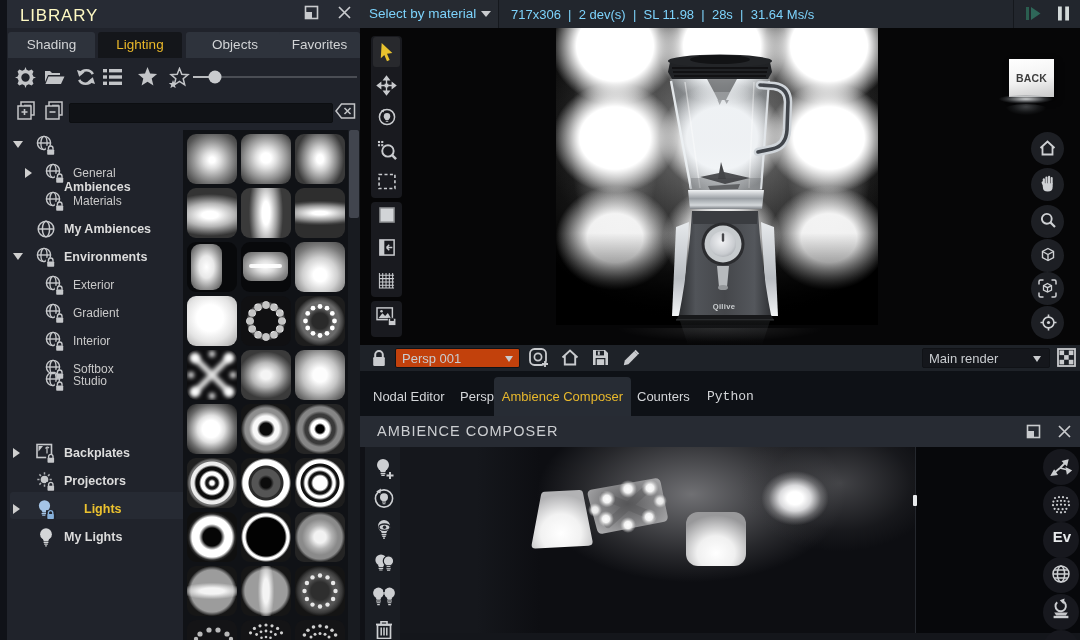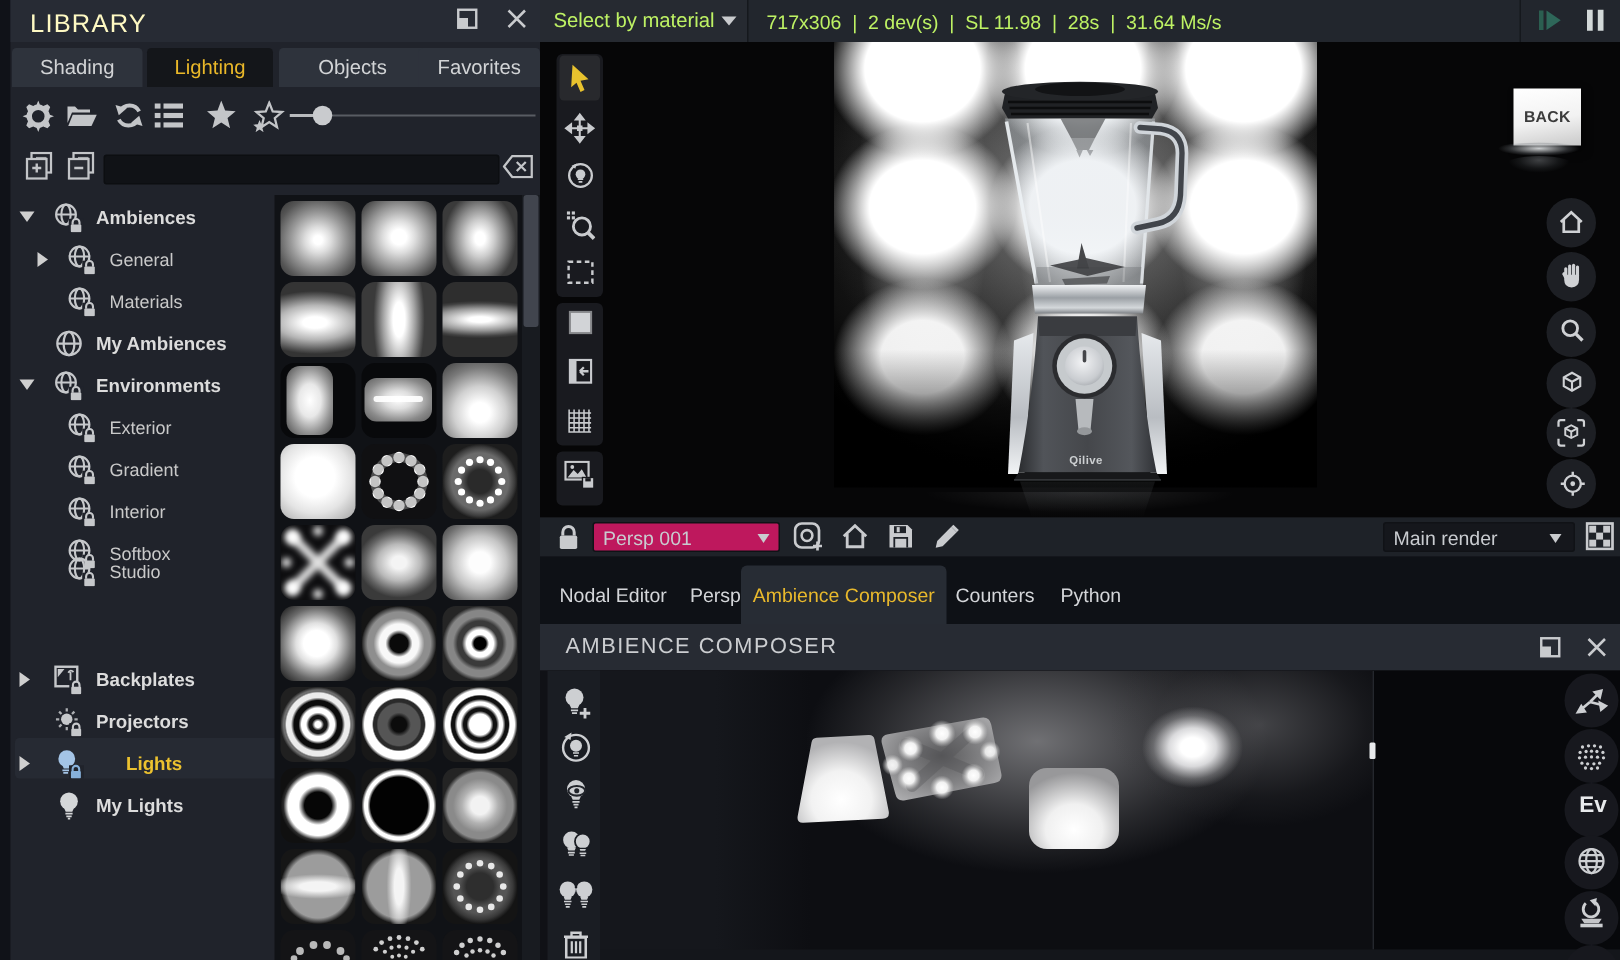--- a/index.html
+++ b/index.html
@@ -32,21 +32,21 @@
 .ic { position:absolute; top:3px; }
 
 
 #thumbs { left:176px; top:130px; width:172px; height:510px; background:#101216; }
 .cell svg { position:absolute; left:0; top:0; }
 .cell { position:absolute; width:50px; height:50px; border-radius:9px; background:#0c0d10; overflow:hidden; }
 #libscroll { left:341px; top:130px; width:12px; height:510px; background:#181b20; }
 #libthumb { position:absolute; left:1px; top:0px; width:10px; height:88px; background:#41454e; border-radius:2px; }
 
 
-#topbar { left:360px; top:0; width:720px; height:28px; background:#22262d; color:#bef264; font-size:13.5px; }
+#topbar { left:360px; top:0; width:720px; height:28px; background:#22262d; color:#7dd3fc; font-size:13.5px; }
 #viewport { left:360px; top:28px; width:720px; height:317px; background:#060607; overflow:hidden; }
 
 
 .vtool { position:absolute; left:11px; width:31px; background:#191a1f; border-radius:4px; }
 .vbtn { position:absolute; left:13px; width:27px; height:30px; }
 
 
 .rcirc { position:absolute; width:33px; height:33px; border-radius:50%; background:#1d1f24; }
 #wall { background:
   radial-gradient(70px 64px at 59px 18px, #fff 0 55%, rgba(255,255,255,0) 92%),
@@ -60,21 +60,21 @@
   radial-gradient(66px 58px at 273px 210px, rgba(252,252,252,0.95) 0 42%, rgba(255,255,255,0) 90%),
   radial-gradient(52px 150px at 59px 110px, rgba(255,255,255,0.5), rgba(255,255,255,0) 85%),
   radial-gradient(52px 150px at 166px 110px, rgba(255,255,255,0.5), rgba(255,255,255,0) 85%),
   radial-gradient(52px 150px at 273px 110px, rgba(255,255,255,0.5), rgba(255,255,255,0) 85%),
   radial-gradient(210px 180px at 166px 100px, rgba(255,255,255,0.4), rgba(150,150,150,0.15) 60%, rgba(0,0,0,0) 85%),
   radial-gradient(68% 62% at 50% 38%, #343434, #101010 80%, #000 100%);
 }
 
 
 #perspbar { left:360px; top:345px; width:720px; height:26px; background:#1e2228; }
-#perspdd { position:absolute; left:35px; top:3px; width:125px; height:20px; background:#be185d; border:1px solid #101216; border-radius:2px; color:#c9ccd0; font-size:13px; }
+#perspdd { position:absolute; left:35px; top:3px; width:125px; height:20px; background:#c2410c; border:1px solid #101216; border-radius:2px; color:#c9ccd0; font-size:13px; }
 #mainrender { position:absolute; left:562px; top:3px; width:128px; height:20px; background:#15171c; border:1px solid #101216; border-radius:2px; color:#c9ccd0; font-size:13px; }
 
 
 #btabs { left:360px; top:371px; width:720px; height:45px; background:#0e1116; color:#d4d6d9; font-size:13px; }
 .btab { position:absolute; top:6px; height:39px; line-height:39px; }
 #btab-active { position:absolute; left:134px; top:6px; width:137px; height:39px; background:#272c34; border-radius:4px 4px 0 0; color:#e9b92c; text-align:center; line-height:39px; }
 #achead { left:360px; top:416px; width:720px; height:31px; background:#272b33; color:#ccced1; }
 #achead .t { position:absolute; left:17px; top:7px; font-size:14.5px; letter-spacing:1px; }
 
 
@@ -228,21 +228,21 @@
           <path fill="none" stroke="#c3c5c8" stroke-width="1.5" d="M6.5 1h13v14h-13L1 8z"></path>
           <path d="M9.5 5l6 6M15.5 5l-6 6" stroke="#c3c5c8" stroke-width="1.5"></path>
         </svg>
     </div>
     <div class="abs" id="tree">
       <div class="trow grp" style="top:0px;">
           <span class="arr down" style="left:6px;top:9px;"></span>
           <svg class="ic" style="left:29px;color:#c6c8cb" width="20" height="20">
             <use href="#s-globelock"></use>
           </svg>
-          <span class="lbl" style="left:57px;">Ambiences</span>
+          <span class="lbl" style="left:57px;margin-top:42px;">Ambiences</span>
         </div>
       <div class="trow" style="top:28px;">
           <span class="arr right" style="left:18px;top:8px;"></span>
           <svg class="ic" style="left:38px;color:#c6c8cb" width="20" height="20">
             <use href="#s-globelock"></use>
           </svg>
           <span class="lbl" style="left:66px;">General</span>
         </div>
       <div class="trow" style="top:56px;">
           <svg class="ic" style="left:38px;color:#c6c8cb" width="20" height="20">
@@ -795,21 +795,21 @@
           <rect x="11.8" y="11.8" width="4.6" height="4.6"></rect>
         </g>
       </svg>
   </div>
 
   <div class="abs" id="btabs">
     <span class="btab" style="left:13px;">Nodal Editor</span>
     <span class="btab" style="left:100px;">Persp</span>
     <div id="btab-active">Ambience Composer</div>
     <span class="btab" style="left:277px;">Counters</span>
-    <span class="btab" style="left:347px;">Python</span>
+    <span class="btab" style="left:347px;font-family:Liberation Mono, monospace;">Python</span>
   </div>
 
   <div class="abs" id="achead">
       <span class="t">AMBIENCE COMPOSER</span>
     <svg style="position:absolute;left:666px;top:8px;" width="15" height="15" viewBox="0 0 15 15">
         <rect x="1.5" y="1.5" width="12" height="12" fill="none" stroke="#c9cbce" stroke-width="1.6"></rect>
         <rect x="1.5" y="7" width="6.5" height="6.5" fill="#c9cbce"></rect>
       </svg>
     <svg style="position:absolute;left:697px;top:8px;" width="15" height="15" viewBox="0 0 15 15">
         <path d="M2 2 L13 13 M13 2 L2 13" stroke="#c9cbce" stroke-width="1.7"></path>

